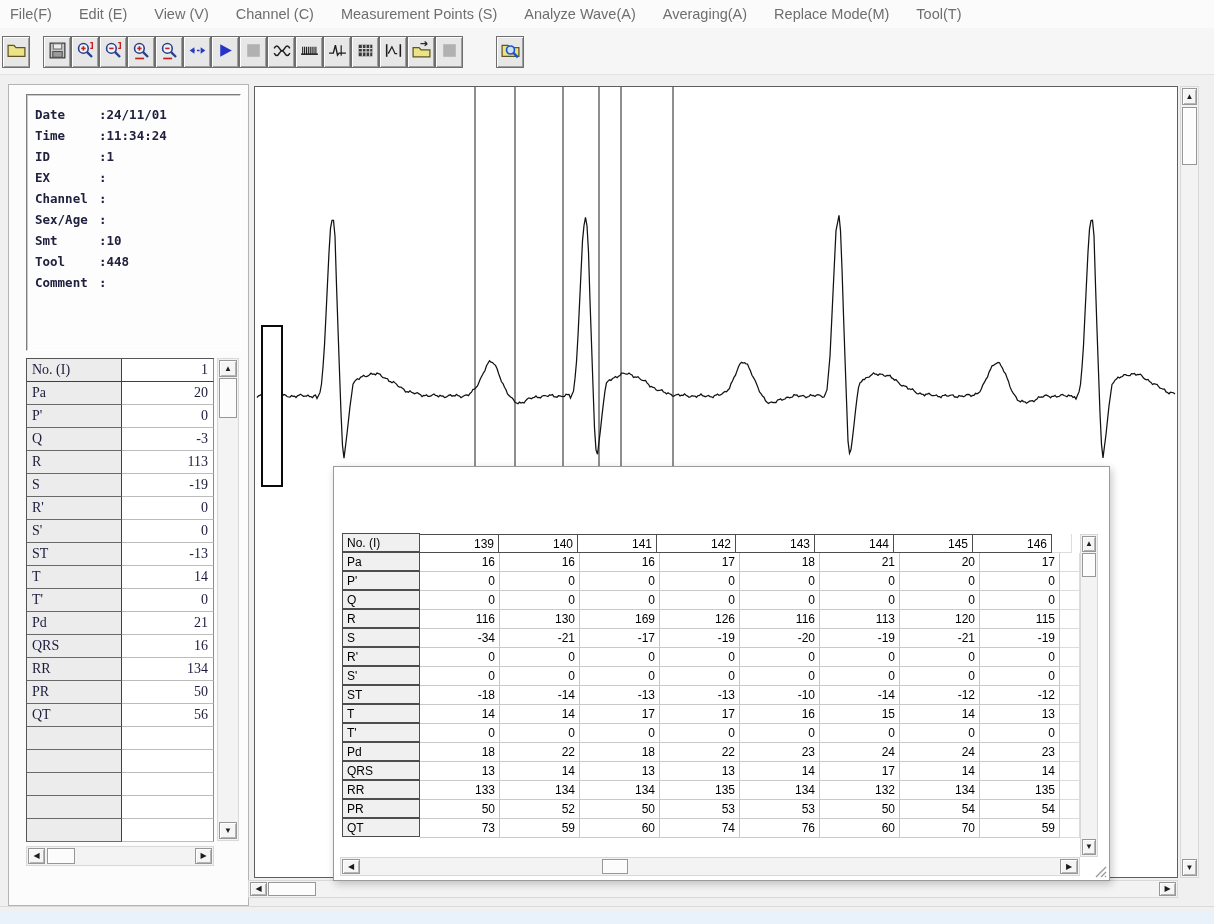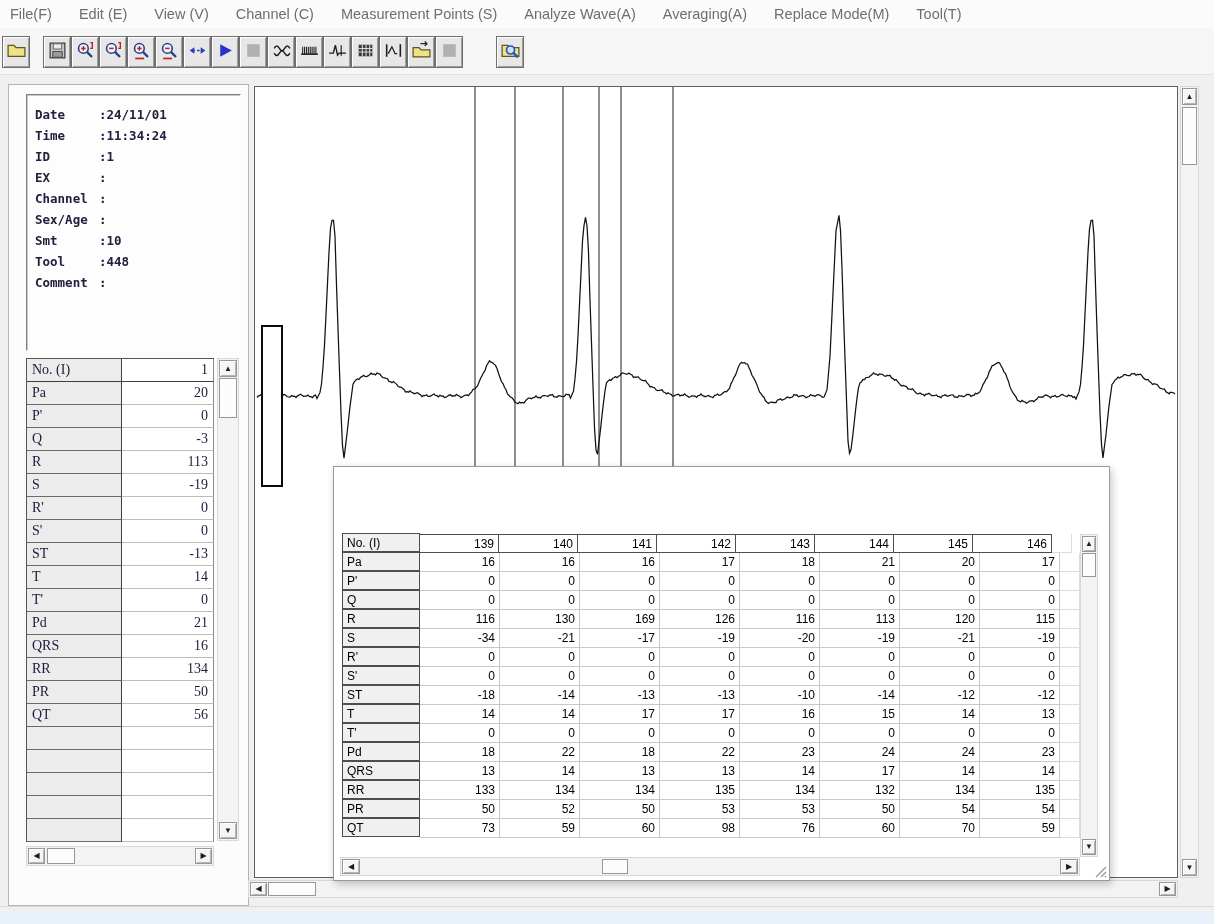--- a/index.html
+++ b/index.html
@@ -514,21 +514,21 @@
           <div class="dt-cell dt-num">50</div>
           <div class="dt-cell dt-num">54</div>
           <div class="dt-cell dt-num">54</div>
           <div class="dt-cell dt-pad"></div>
         </div>
         <div class="dt-row">
           <div class="dt-cell dt-label">QT</div>
           <div class="dt-cell dt-num">73</div>
           <div class="dt-cell dt-num">59</div>
           <div class="dt-cell dt-num">60</div>
-          <div class="dt-cell dt-num">98</div>
+          <div class="dt-cell dt-num">74</div>
           <div class="dt-cell dt-num">76</div>
           <div class="dt-cell dt-num">60</div>
           <div class="dt-cell dt-num">70</div>
           <div class="dt-cell dt-num">59</div>
           <div class="dt-cell dt-pad"></div>
         </div>
       </div>
 
     <div class="sb-track" style="left:746px;top:67px;width:18px;height:323px;">
       <div class="sb-btn" style="left:1px;top:1px;width:14px;height:16px;">▲</div>

